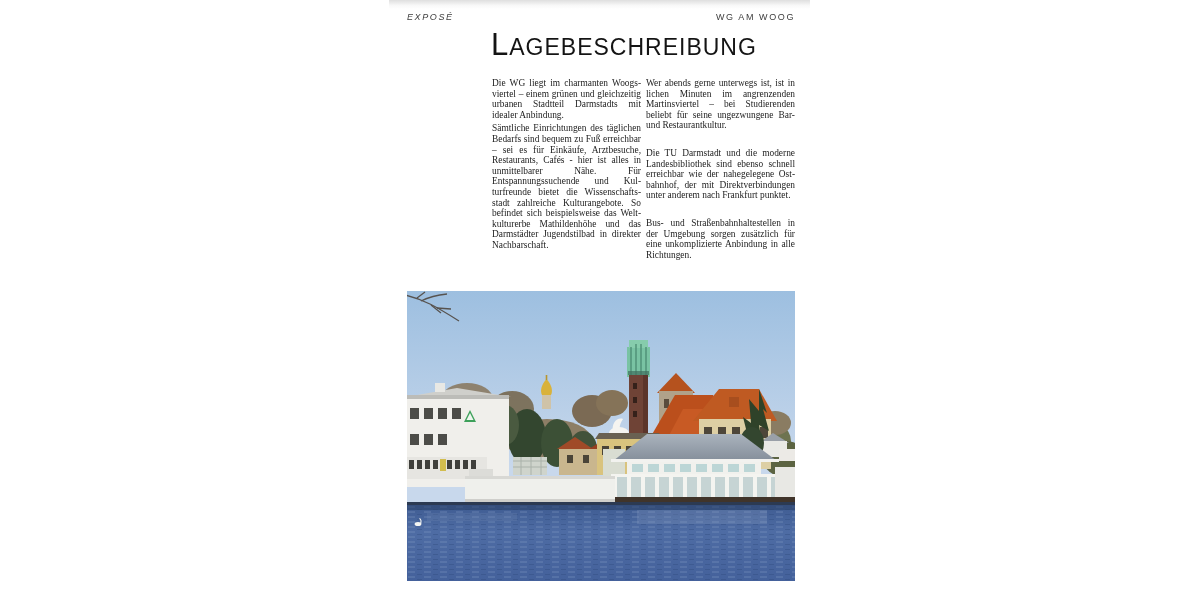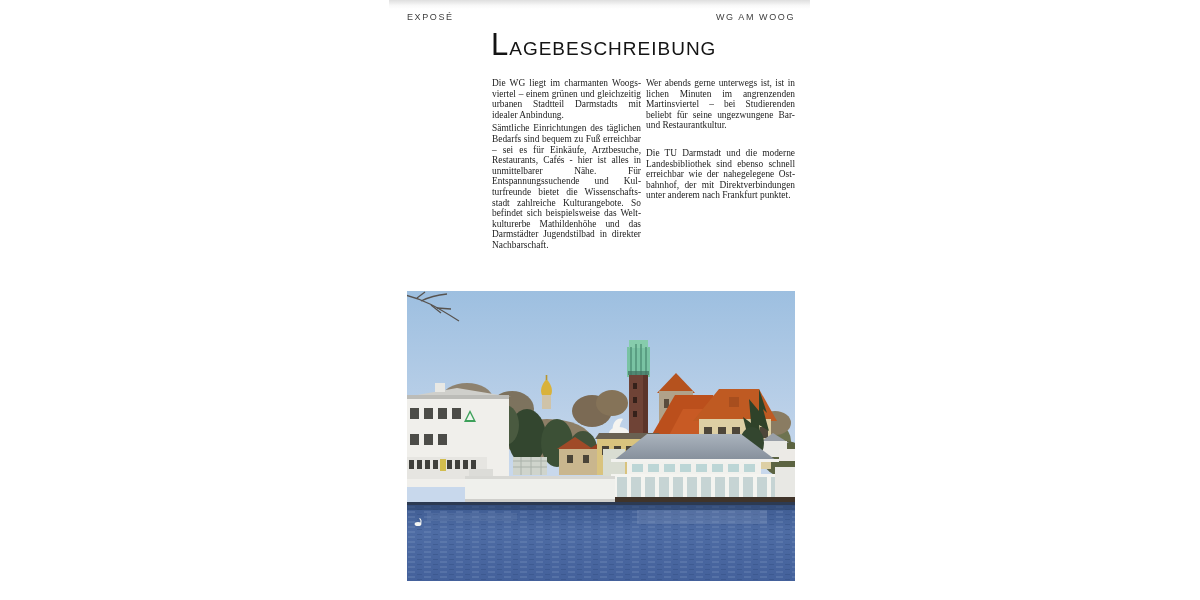--- a/index.html
+++ b/index.html
@@ -4,27 +4,27 @@
 <style>
   html,body{margin:0;padding:0;background:#ffffff;}
   #canvas{position:relative;width:1200px;height:600px;background:#ffffff;overflow:hidden;
           font-family:"Liberation Serif","DejaVu Serif",serif;color:#1c1c1c;}
   
   .top-shadow{position:absolute;left:389px;top:0;width:421px;height:9px;
               background:linear-gradient(180deg,rgba(170,170,170,.38),rgba(200,200,200,.12) 60%,rgba(255,255,255,0));}
   
   .hdr{position:absolute;top:12px;font-family:"Liberation Sans","DejaVu Sans",sans-serif;
        font-size:9px;letter-spacing:1.6px;color:#3d3d3d;}
-  .hdr-left{left:407px;}
+  .hdr-left{left:407px;font-style:italic;}
   .hdr-right{right:405px;}
   
   .title{position:absolute;left:491px;top:28px;font-family:"Liberation Sans","DejaVu Sans",sans-serif;
          color:#141414;white-space:nowrap;letter-spacing:1px;}
   .title .initial{font-size:31px;line-height:34px;}
-  .title .rest{font-size:19px;}
+  .title .rest{font-size:23px;}
   
   .cols{position:absolute;left:492px;top:78px;width:304px;display:flex;gap:5px;}
   .col{width:149px;font-size:9.4px;line-height:10.6px;text-align:justify;hyphens:manual;}
   .col p{margin:0;}
   .col-left p + p{margin-top:3px;}
   .col-right p + p{margin-top:17px;}
   
   .photo{position:absolute;left:407px;top:291px;width:388px;height:290px;}
   .photo svg{display:block;}
 </style>
@@ -41,20 +41,21 @@
   <div class="title"><span class="initial">L</span><span class="rest">AGEBESCHREIBUNG</span></div>
 
   <div class="cols">
     <div class="col col-left">
       <p>Die WG liegt im charmanten Woogs­viertel – einem grünen und gleich­zeitig urbanen Stadtteil Darm­stadts mit idealer Anbindung.</p>
       <p>Sämtliche Einrichtungen des täg­lichen Bedarfs sind bequem zu Fuß erreichbar – sei es für Einkäufe, Arztbesuche, Restaurants, Cafés - hier ist alles in unmittelbarer Nähe. Für Entspannungssuchende und Kul­turfreunde bietet die Wissenschafts­stadt zahlreiche Kulturangebote. So befindet sich beispielsweise das Welt­kulturerbe Mathildenhöhe und das Darmstädter Jugendstilbad in direkter Nachbarschaft.</p>
     </div>
     <div class="col col-right">
       <p>Wer abends gerne unterwegs ist, ist in lichen Minuten im angren­zenden Martinsviertel – bei Studie­renden beliebt für seine ungezwun­gene Bar- und Restaurantkultur.</p>
       <p>Die TU Darmstadt und die moderne Landesbibliothek sind ebenso schnell erreichbar wie der nahegelegene Ost­bahnhof, der mit Direktverbindungen unter anderem nach Frankfurt punktet.</p>
+      <p>Bus- und Straßenbahnhaltestel­len in der Umgebung sorgen zu­sätzlich für eine unkomplizier­te Anbindung in alle Richtungen.</p>
     </div>
   </div>
 
   <div class="photo">
     <svg width="388" height="290" viewBox="0 0 388 290" xmlns="http://www.w3.org/2000/svg">
       <defs>
         <linearGradient id="sky" x1="0" y1="0" x2="0" y2="1">
           <stop offset="0" stop-color="#9dbfe0"></stop>
           <stop offset="0.8" stop-color="#c8d8ec"></stop>
         </linearGradient>

